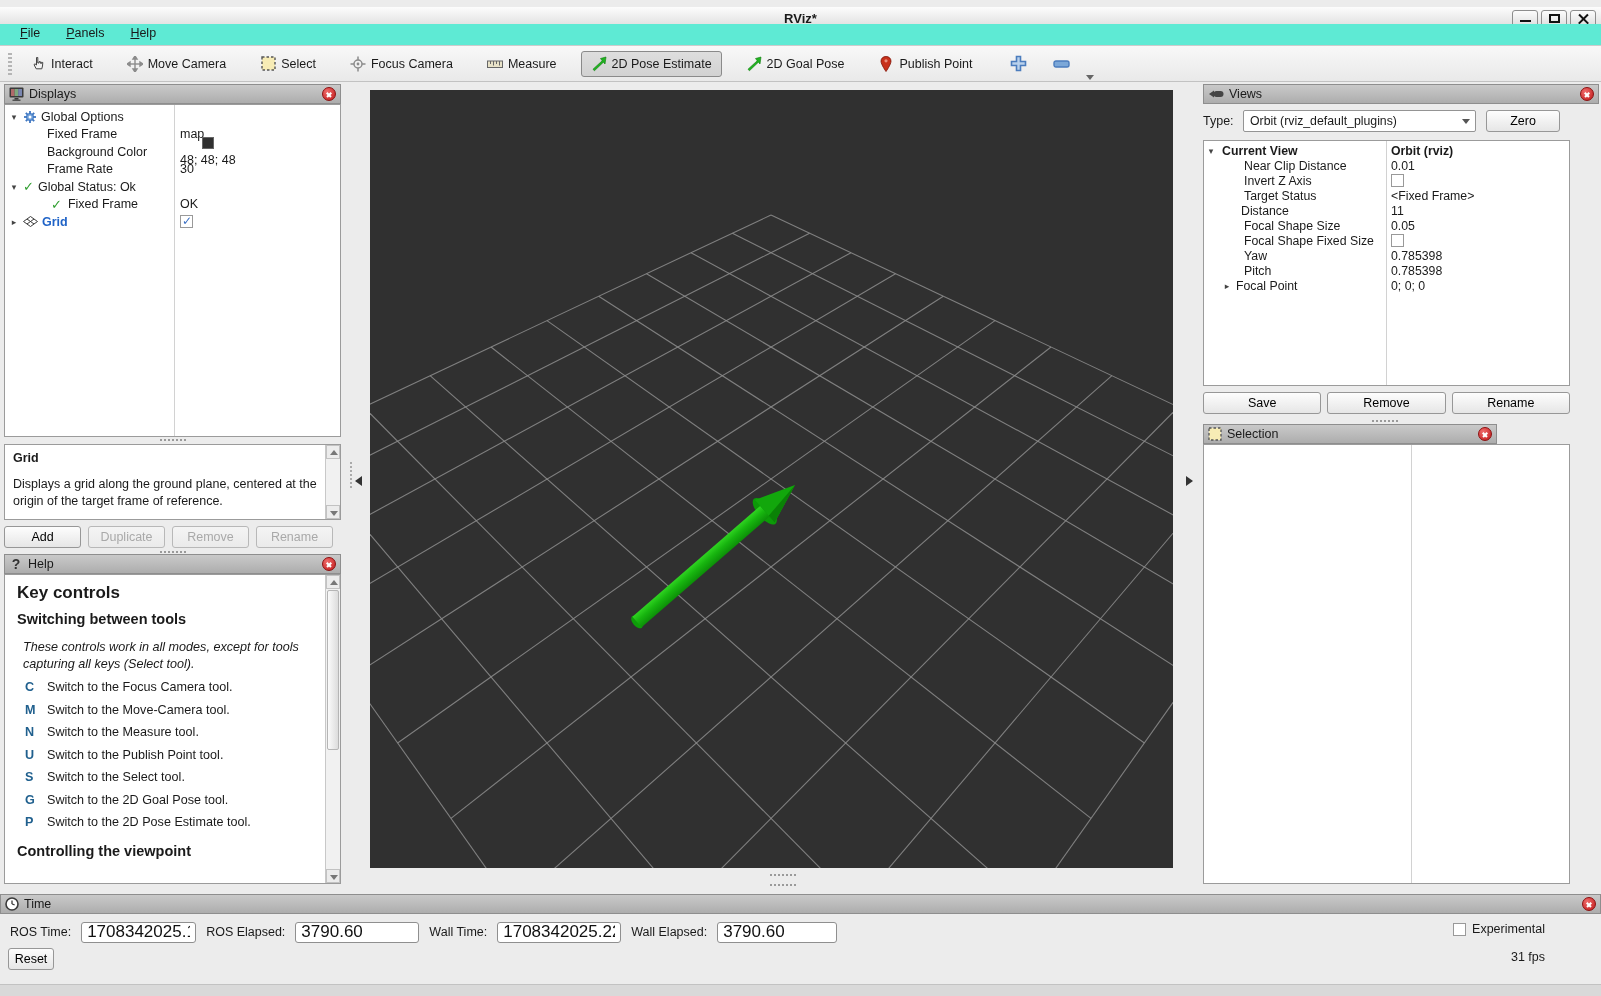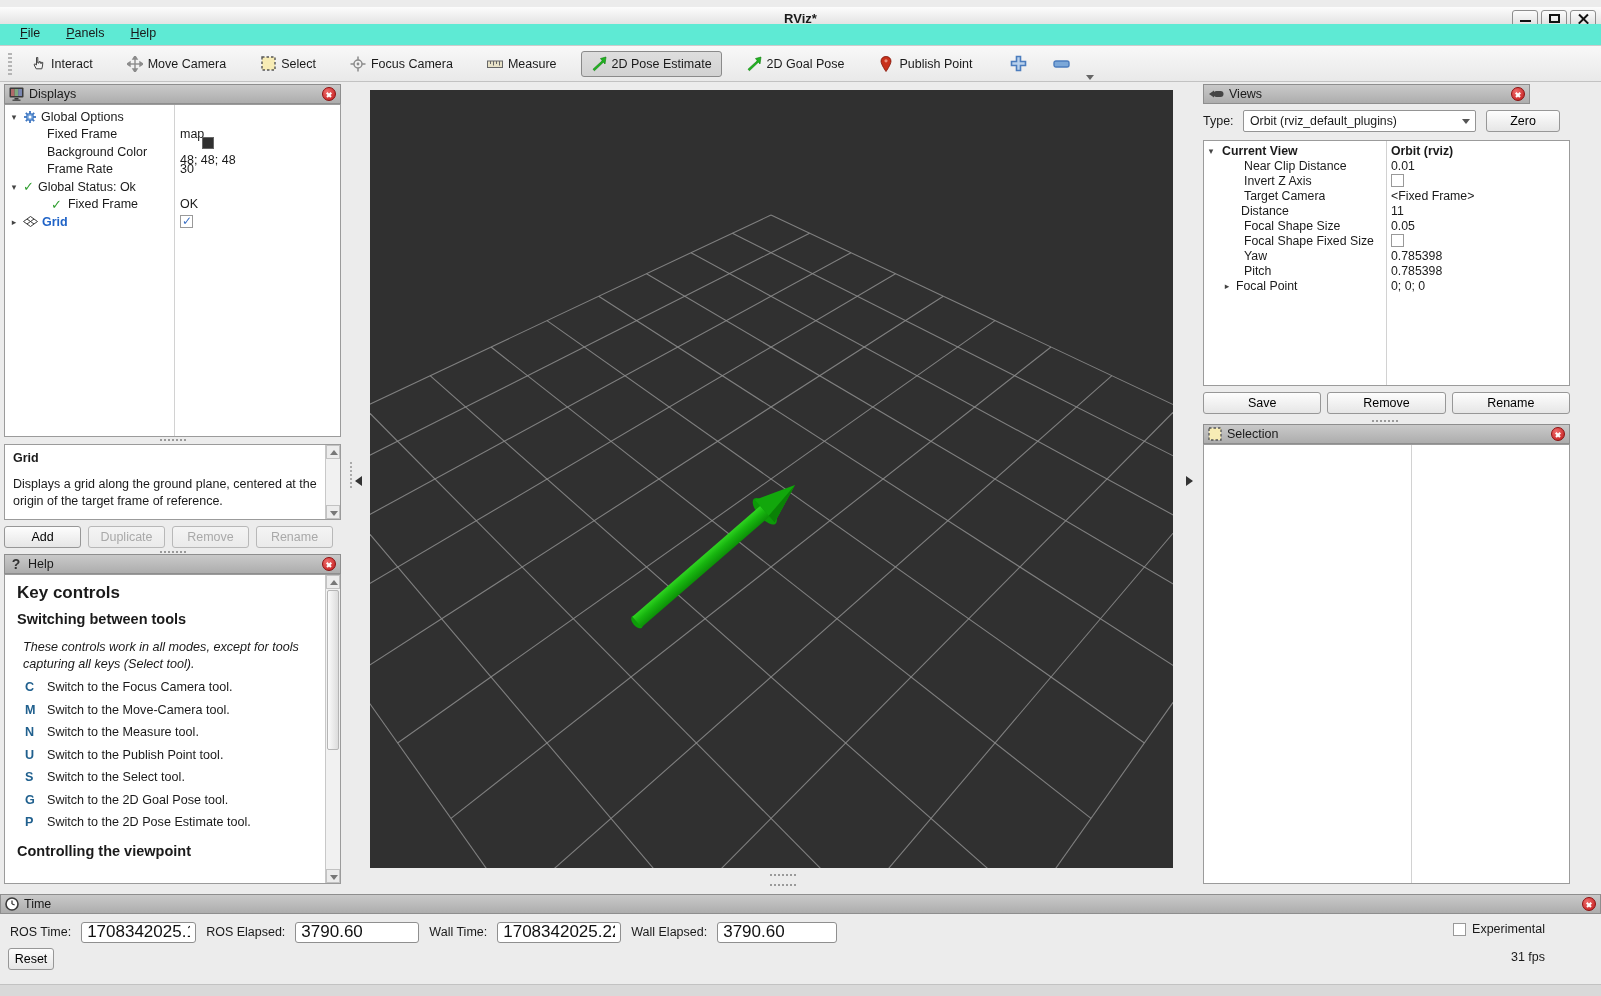--- a/index.html
+++ b/index.html
@@ -86,30 +86,30 @@
 .qmark{font-weight:bold;font-size:14px;color:#333;width:14px;text-align:center;}
 
 
 .viewport{position:absolute;left:370px;top:6px;width:803px;height:778px;background:#303030;}
 .collapse{position:absolute;width:9px;height:22px;display:flex;align-items:center;}
 .collapse .tri-l{width:0;height:0;border-top:5px solid transparent;border-bottom:5px solid transparent;border-right:7px solid #333;}
 .collapse .tri-r{width:0;height:0;border-top:5px solid transparent;border-bottom:5px solid transparent;border-left:7px solid #333;}
 .vdots{position:absolute;height:26px;width:0;border-left:2px dotted #aaa;}
 
 
-.views-head{left:1203px;top:0;width:327px;}
+.views-head{left:1203px;top:0;width:396px;}
 .type-row{position:absolute;left:1203px;top:26px;width:367px;height:22px;display:flex;align-items:center;}
 .type-label{width:40px;font-size:12.5px;}
 .dropdown{position:relative;width:233px;height:22px;background:#fff;border:1px solid #949494;border-radius:2px;display:flex;align-items:center;padding-left:6px;font-size:12.3px;}
 .dd-arrow{position:absolute;right:5px;top:8px;border-left:4px solid transparent;border-right:4px solid transparent;border-top:5px solid #555;}
 .zero-btn{margin-left:10px;width:74px;}
 .views-tree{left:1203px;top:56px;width:367px;height:246px;padding-top:2px;}
 .views-btns{position:absolute;left:1203px;top:308px;width:367px;display:flex;gap:6px;}
 .views-btns .btn{flex:1;}
-.sel-head{left:1203px;top:340px;width:367px;}
+.sel-head{left:1203px;top:340px;width:294px;}
 .sel-body{left:1203px;top:360px;width:367px;height:440px;}
 
 
 .time-head{left:0;top:894px;width:1601px;}
 .time-row{position:absolute;left:0;top:920px;width:1601px;height:24px;display:flex;align-items:center;padding-left:10px;gap:10px;}
 .tfield-label{font-size:12.5px;white-space:nowrap;}
 .tfield{height:21px;background:#fff;border:1px solid #8f8f8f;border-radius:3px;font-size:17px;padding:0 5px;font-family:Liberation Sans, sans-serif;color:#111;}
 .experimental{position:absolute;right:56px;top:922px;display:flex;align-items:center;gap:6px;font-size:12.5px;}
 .reset-btn{position:absolute;left:8px;top:948px;width:46px;}
 .fps{position:absolute;right:56px;top:950px;font-size:12.5px;}
@@ -486,21 +486,21 @@
         <span class="tlabel" style="margin-left:40px;">Near Clip Distance</span>
         <span class="tval" style="left:187px;">0.01</span>
       </div>
       <div class="vrow">
         <span class="tlabel" style="margin-left:40px;">Invert Z Axis</span>
         <span class="tval" style="left:187px;">
             <span class="cbox"></span>
           </span>
       </div>
       <div class="vrow">
-        <span class="tlabel" style="margin-left:40px;">Target Camera</span>
+        <span class="tlabel" style="margin-left:40px;">Target Status</span>
         <span class="tval" style="left:187px;">&lt;Fixed Frame&gt;</span>
       </div>
       <div class="vrow">
         <span class="tlabel" style="margin-left:37px;">Distance</span>
         <span class="tval" style="left:187px;">11</span>
       </div>
       <div class="vrow">
         <span class="tlabel" style="margin-left:40px;">Focal Shape Size</span>
         <span class="tval" style="left:187px;">0.05</span>
       </div>

